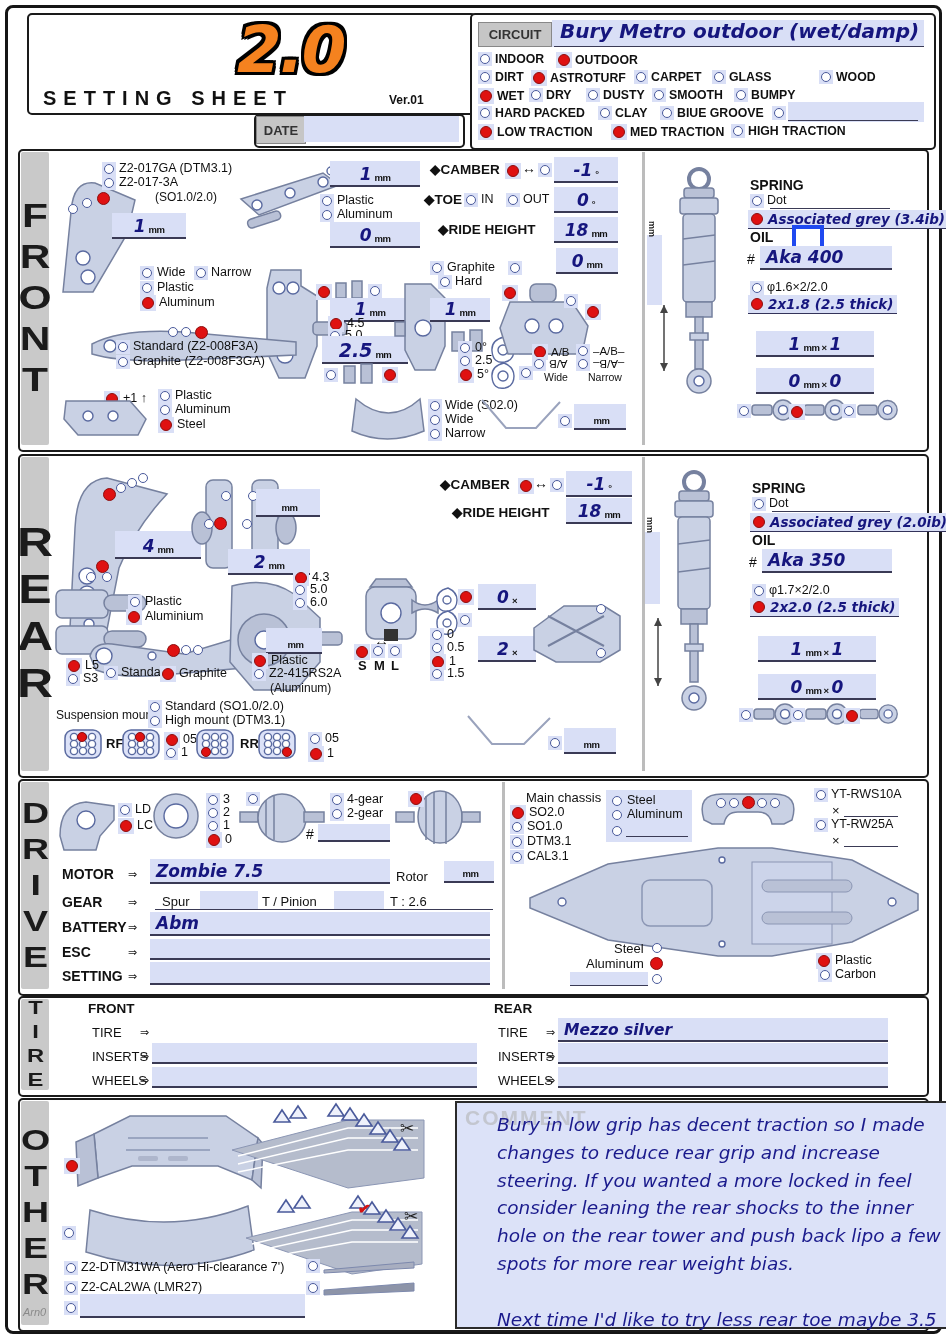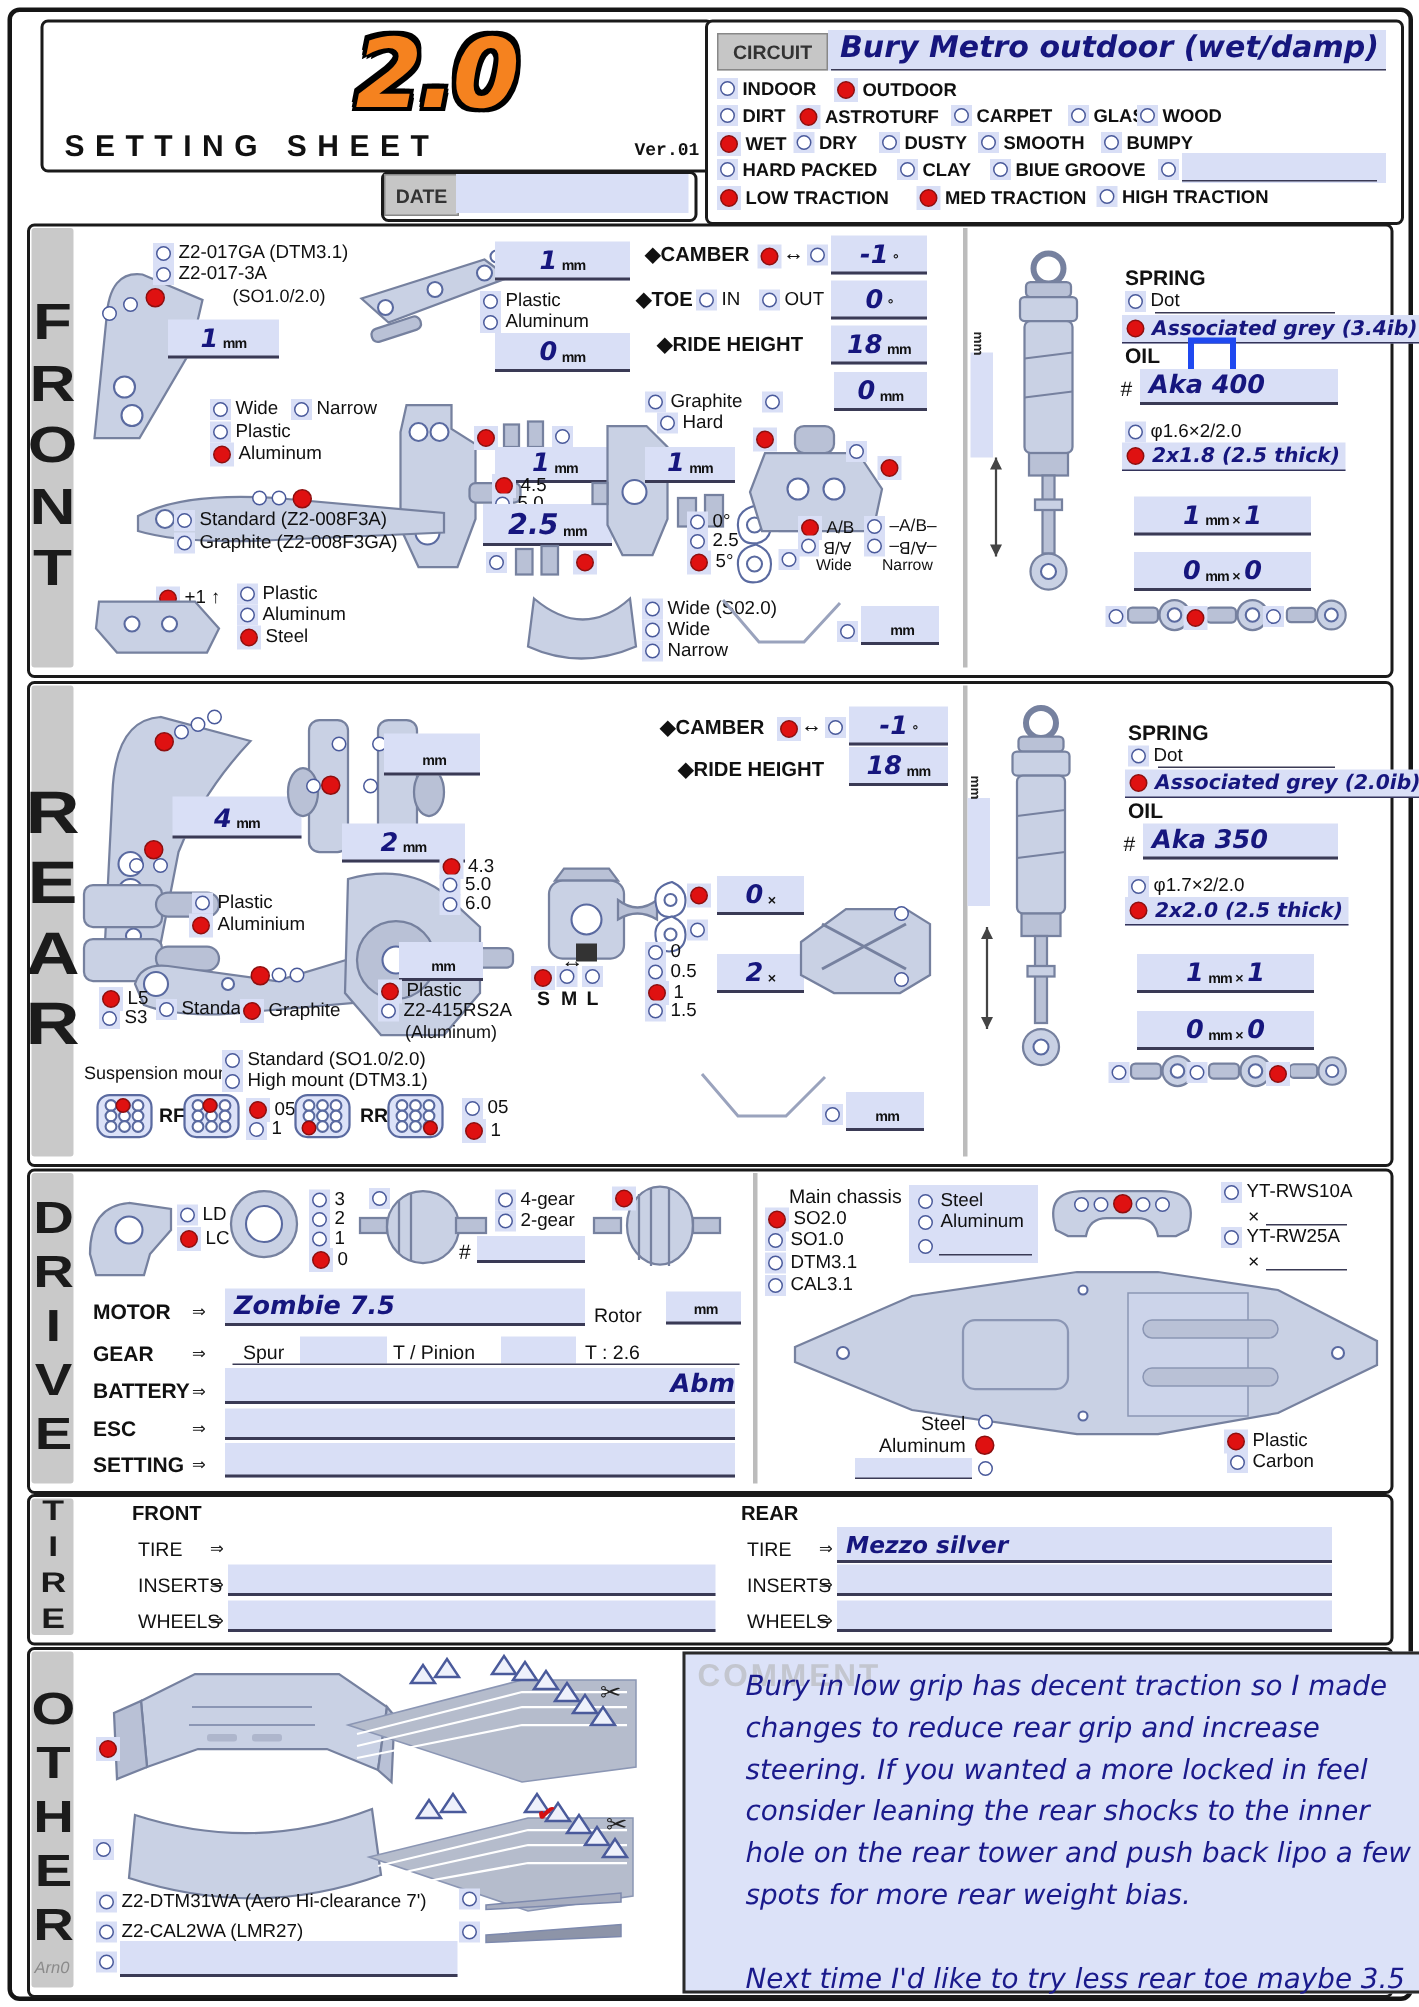--- a/index.html
+++ b/index.html
@@ -53,21 +53,21 @@
 </style>
 </head>
 <body>
 
 <div class="sheet">
   <div class="frame"></div>
 
   <div class="box" style="left:27px;top:13px;width:445px;height:98px;">
     <span class="logo-20" style="left:208px;top:-2px;">2.0</span>
     <span class="logo-sub" style="left:14px;top:72px;">SETTING SHEET</span>
-    <span class="logo-ver" style="left:394px;top:78px;font-family:Liberation Mono, monospace;">Ver.01</span>
+    <span class="logo-ver" style="left:360px;top:78px;">Ver.01</span>
   </div>
   <div class="box" style="left:470px;top:13px;width:462px;height:133px;">
     <span class="cell" style="left:6px;top:7px;width:72px;height:23px;">CIRCUIT</span>
     <span class="lav" style="left:80px;top:5px;width:372px;height:27px;"></span>
     <span class="lbl hand" style="left:88px;top:4px;font-size:20px;">Bury Metro outdoor (wet/damp)</span>
     <span class="uline" style="left:82px;top:31px;width:370px;"></span>
   </div>
 
   <div class="box" style="left:254px;top:114px;width:207px;height:30px;border-width:2px;">
     <span class="cell" style="left:0;top:0;width:48px;height:26px;">DATE</span>
@@ -102,21 +102,21 @@
         <span class="r"></span>
       </span>
       <span class="t">CARPET</span>
     </span>
   <span class="opt cb" style="left:712px;top:70px;">
       <span class="sq">
         <span class="r"></span>
       </span>
       <span class="t">GLASS</span>
     </span>
-  <span class="opt cb" style="left:758px;top:70px;">
+  <span class="opt cb" style="left:819px;top:70px;">
       <span class="sq">
         <span class="r"></span>
       </span>
       <span class="t">WOOD</span>
     </span>
   <span class="opt cb on" style="left:478px;top:88px;">
       <span class="sq">
         <span class="r"></span>
       </span>
       <span class="t">WET</span>
@@ -1306,21 +1306,21 @@
   <span class="lbl b600" style="left:62px;top:894px;font-size:14px;">GEAR</span>
   <span class="arrow" style="left:128px;top:896px;">⇒</span>
   <span class="lbl" style="left:162px;top:894px;">Spur</span>
   <span class="lav" style="left:200px;top:891px;width:58px;height:18px;"></span>
   <span class="lbl" style="left:262px;top:894px;">T / Pinion</span>
   <span class="lav" style="left:334px;top:891px;width:50px;height:18px;"></span>
   <span class="lbl" style="left:390px;top:894px;">T : 2.6</span>
   <span class="uline" style="left:155px;top:909px;width:338px;"></span>
   <span class="lbl b600" style="left:62px;top:919px;font-size:14px;">BATTERY</span>
   <span class="arrow" style="left:128px;top:921px;">⇒</span>
-  <span class="fld l" style="left:150px;top:912px;width:340px;height:24px;justify-content:flex-end;">
+  <span class="fld l" style="left:150px;top:912px;width:340px;height:24px;">
       <span class="v">Abm</span>
     </span>
   <span class="lbl b600" style="left:62px;top:944px;font-size:14px;">ESC</span>
   <span class="arrow" style="left:128px;top:946px;">⇒</span>
   <span class="fld l" style="left:150px;top:939px;width:340px;height:21px;">
       <span class="v"></span>
     </span>
   <span class="lbl b600" style="left:62px;top:968px;font-size:14px;">SETTING</span>
   <span class="arrow" style="left:128px;top:970px;">⇒</span>
   <span class="fld l" style="left:150px;top:962px;width:340px;height:23px;">

